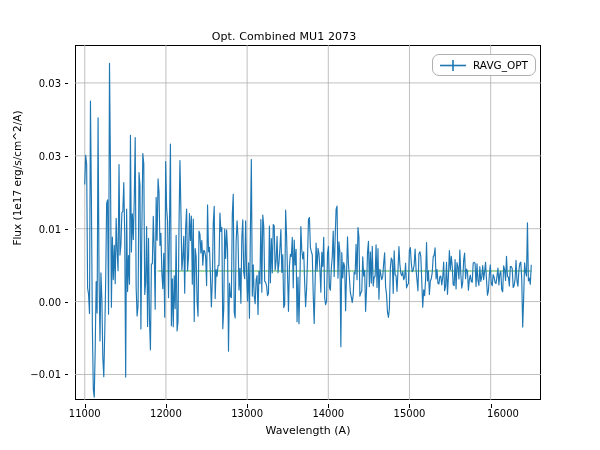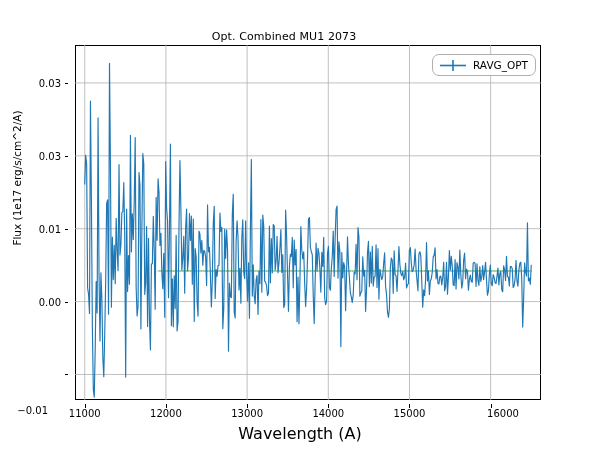--- a/index.html
+++ b/index.html
@@ -7,37 +7,37 @@
   #fig{position:relative;width:600px;height:450px;}
   #title{position:absolute;left:0;top:30px;width:568px;text-align:center;font-size:11px;color:#000;letter-spacing:.1px;}
   #plotwrap{position:absolute;left:75px;top:45px;width:466px;height:355px;}
   #axes-frame{position:absolute;left:0;top:0;width:100%;height:100%;border:1px solid #000;box-sizing:border-box;background:#fff;}
   #gridsvg,#datasvg{position:absolute;left:0;top:0;width:466px;height:355px;}
   .ylab{position:absolute;right:0;font-size:10px;color:#000;white-space:nowrap;transform:translateY(-50%);}
   .xlab{position:absolute;top:0;font-size:10px;color:#000;text-align:center;white-space:nowrap;transform:translateX(-50%);}
   #ylabels{position:absolute;left:0;top:45px;width:68px;height:355px;}
   #xlabels{position:absolute;left:75px;top:404px;width:466px;height:16px;}
   #ytitle{position:absolute;left:-163px;top:172px;width:360px;text-align:center;font-size:10.5px;color:#000;transform:rotate(-90deg);}
-  #xtitle{position:absolute;left:67px;top:424px;width:466px;text-align:center;font-size:16px;color:#000;}
+  #xtitle{position:absolute;left:75px;top:424px;width:466px;text-align:center;font-size:11px;color:#000;}
   #legend{position:absolute;left:357px;top:9px;border:1px solid #b0b0b0;background:rgba(255,255,255,.92);border-radius:7px;padding:4px 7px;display:flex;align-items:center;gap:7px;box-shadow:0 0 0 0 #fff;}
   #legend-label{font-size:10.5px;color:#000;}
   .tickmark{position:absolute;background:#000;}
 </style>
 </head>
 <body>
 
 <div id="fig">
 
   <div id="title">Opt. Combined MU1 2073</div>
 
   <div id="ytitle">Flux (1e17 erg/s/cm^2/A)</div>
   <div id="xtitle">Wavelength (A)</div>
 
   <div id="ylabels">
-      <div class="ylab" style="top: 329.487px; right: 20px; margin-top: 36px;">−0.01</div>
+      <div class="ylab" style="top: 329.487px; right: 7px;">−0.01</div>
       <div class="tickmark" style="right: 0px; width: 3.5px; height: 1px; top: 329.487px;"></div>
       <div class="ylab" style="top: 256.591px; right: 7px; padding-left: 33px;">0.00</div>
       <div class="tickmark" style="right: 0px; width: 3.5px; height: 1px; top: 256.591px;"></div>
       <div class="ylab" style="top: 183.696px; right: 7px;">0.01</div>
       <div class="tickmark" style="right: 0px; width: 3.5px; height: 1px; top: 183.696px;"></div>
       <div class="ylab" style="top: 110.801px; right: 7px;">0.03</div>
       <div class="tickmark" style="right: 0px; width: 3.5px; height: 1px; top: 110.801px;"></div>
       <div class="ylab" style="top: 37.9055px; right: 7px;">0.03</div>
       <div class="tickmark" style="right: 0px; width: 3.5px; height: 1px; top: 37.9055px;"></div>
     </div>

